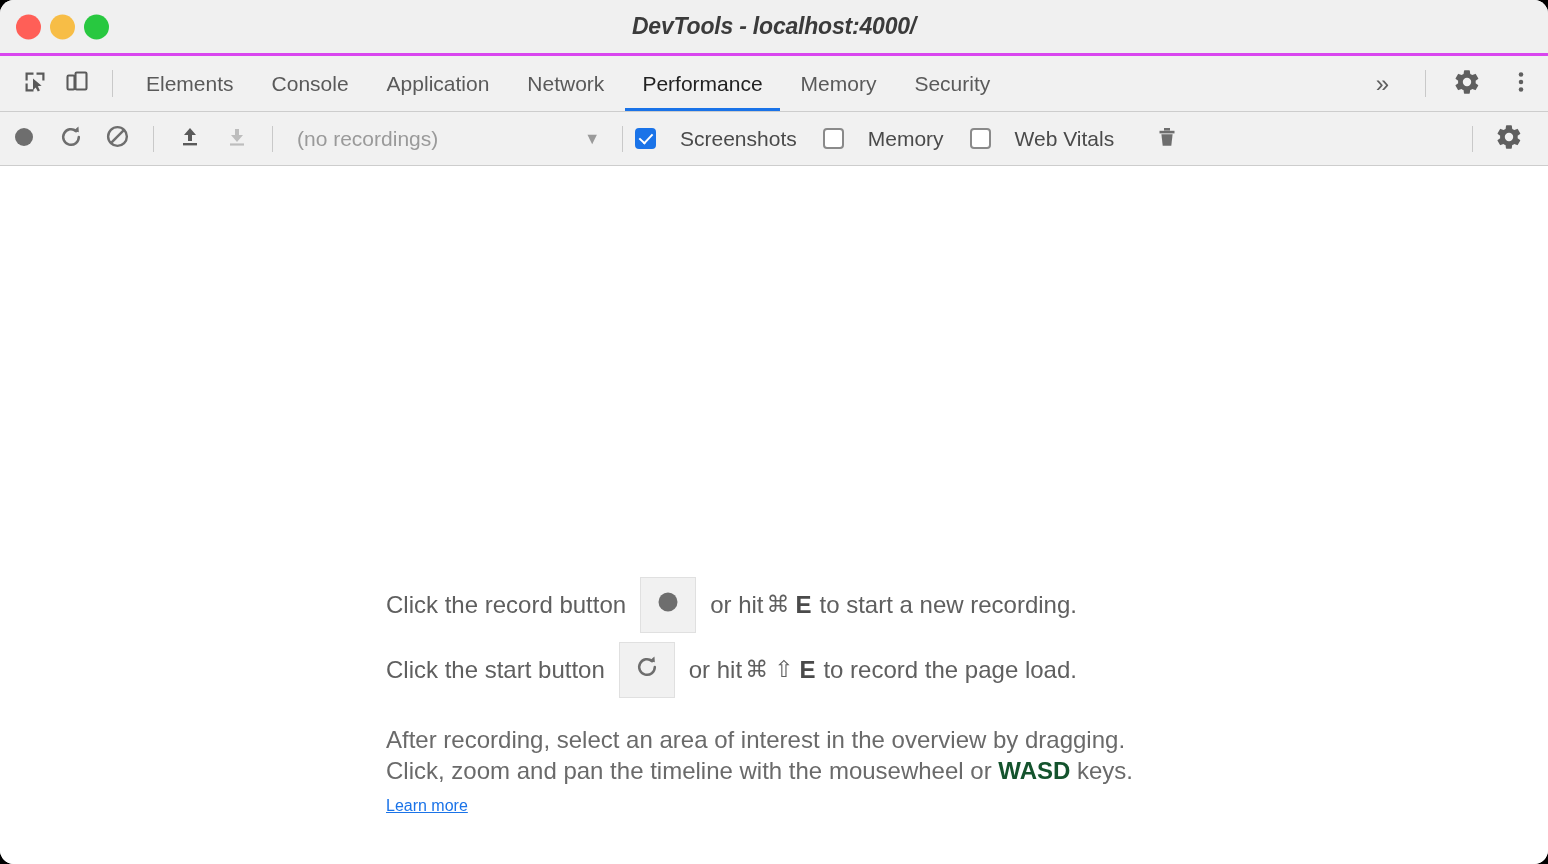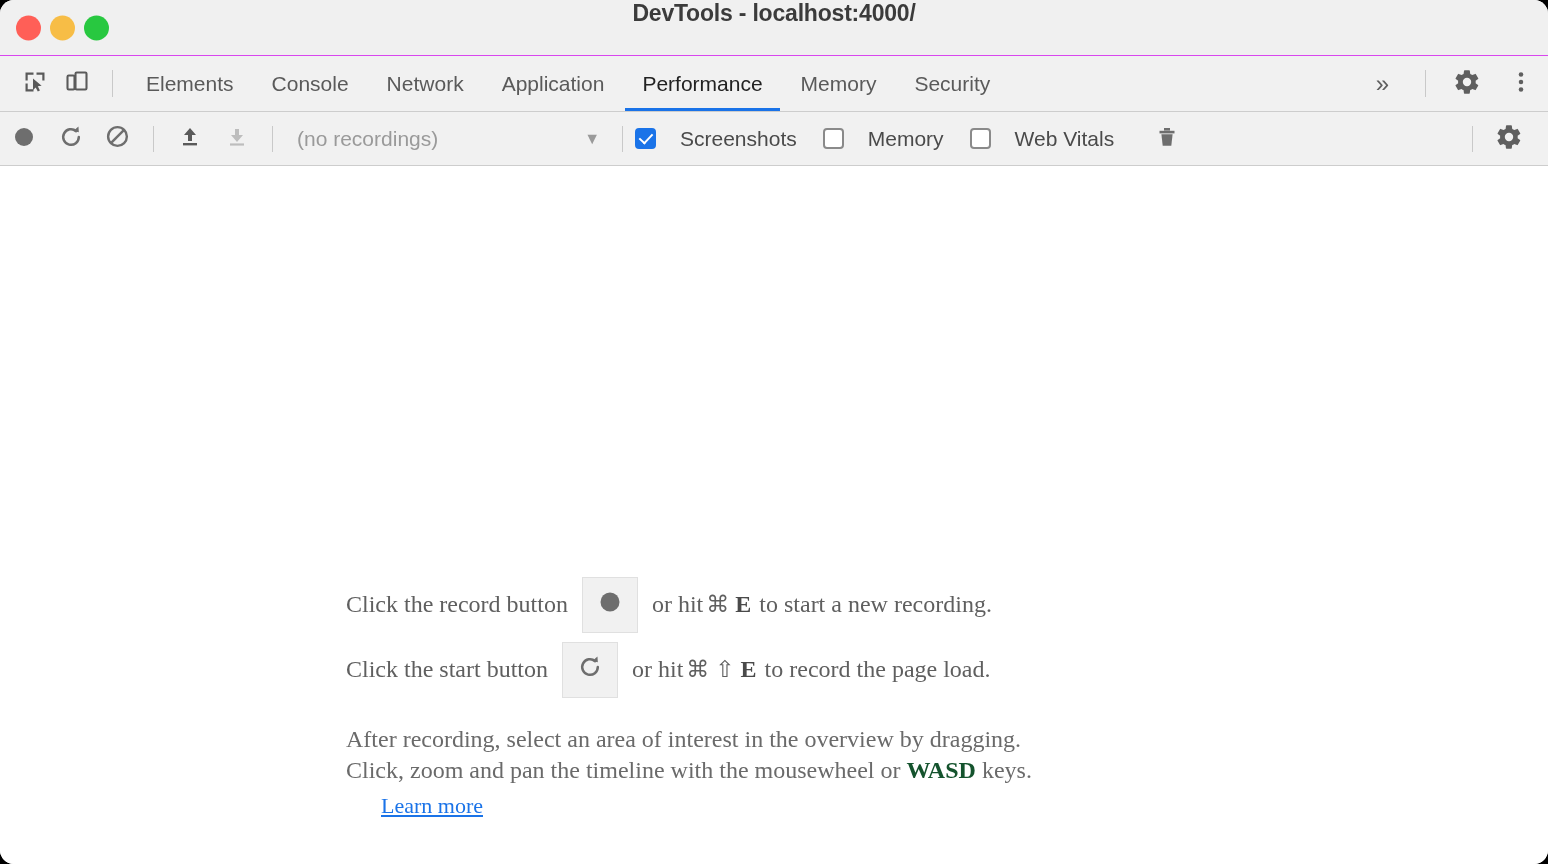--- a/index.html
+++ b/index.html
@@ -23,24 +23,25 @@
     display: flex;
     flex-direction: column;
   }
 
   
   .titlebar {
     position: relative;
     height: 56px;
     flex: 0 0 56px;
     background: #f0f0f0;
-    border-bottom: 1px solid #d946ef;
-    display: flex;
-    align-items: flex-start;
-    justify-content: center;
+    border-bottom: 3px solid #d946ef;
+    display: flex;
+    align-items: center;
+    justify-content: center;
+    font-style: italic;
   }
   .traffic-lights {
     position: absolute;
     left: 16px;
     top: 50%;
     transform: translateY(-50%);
     display: flex;
     gap: 9px;
   }
   .light {
@@ -213,24 +214,23 @@
   }
 
   
   .content {
     flex: 1 1 auto;
     background: #ffffff;
     position: relative;
   }
   .landing {
     position: absolute;
-    left: 346px;
+    left: 386px;
     top: 406px;
     width: 860px;
-    font-family: Liberation Serif, serif;
   }
   .landing-row {
     display: flex;
     align-items: center;
     font-size: 24px;
     color: #5f5f5f;
     margin-bottom: 0;
     height: 65px;
   }
   .inline-btn {
@@ -256,25 +256,24 @@
   .para {
     font-size: 24px;
     color: #6a6a6a;
     line-height: 31px;
     margin-top: 22px;
   }
   .para b { color: #14532d; }
   .learn-more {
     display: inline-block;
     margin-top: 4px;
-    font-size: 22px;
+    font-size: 16px;
     color: #1a73e8;
     text-decoration: underline;
     cursor: pointer;
-    margin-left: 35px;
   }
 </style>
 </head>
 <body>
 
 <div class="window">
 
   <div class="titlebar">
     <div class="traffic-lights">
       <span class="light light-close"></span>
@@ -309,24 +308,24 @@
     <div class="tab-divider"></div>
 
     <div class="tabs">
       <div class="tab">
           <span>Elements</span>
         </div>
       <div class="tab">
           <span>Console</span>
         </div>
       <div class="tab">
+          <span>Application</span>
+        </div>
+      <div class="tab">
           <span>Network</span>
-        </div>
-      <div class="tab">
-          <span>Application</span>
         </div>
       <div class="tab active">
           <span>Performance</span>
         </div>
       <div class="tab">
           <span>Memory</span>
         </div>
       <div class="tab">
           <span>Security</span>
         </div>

